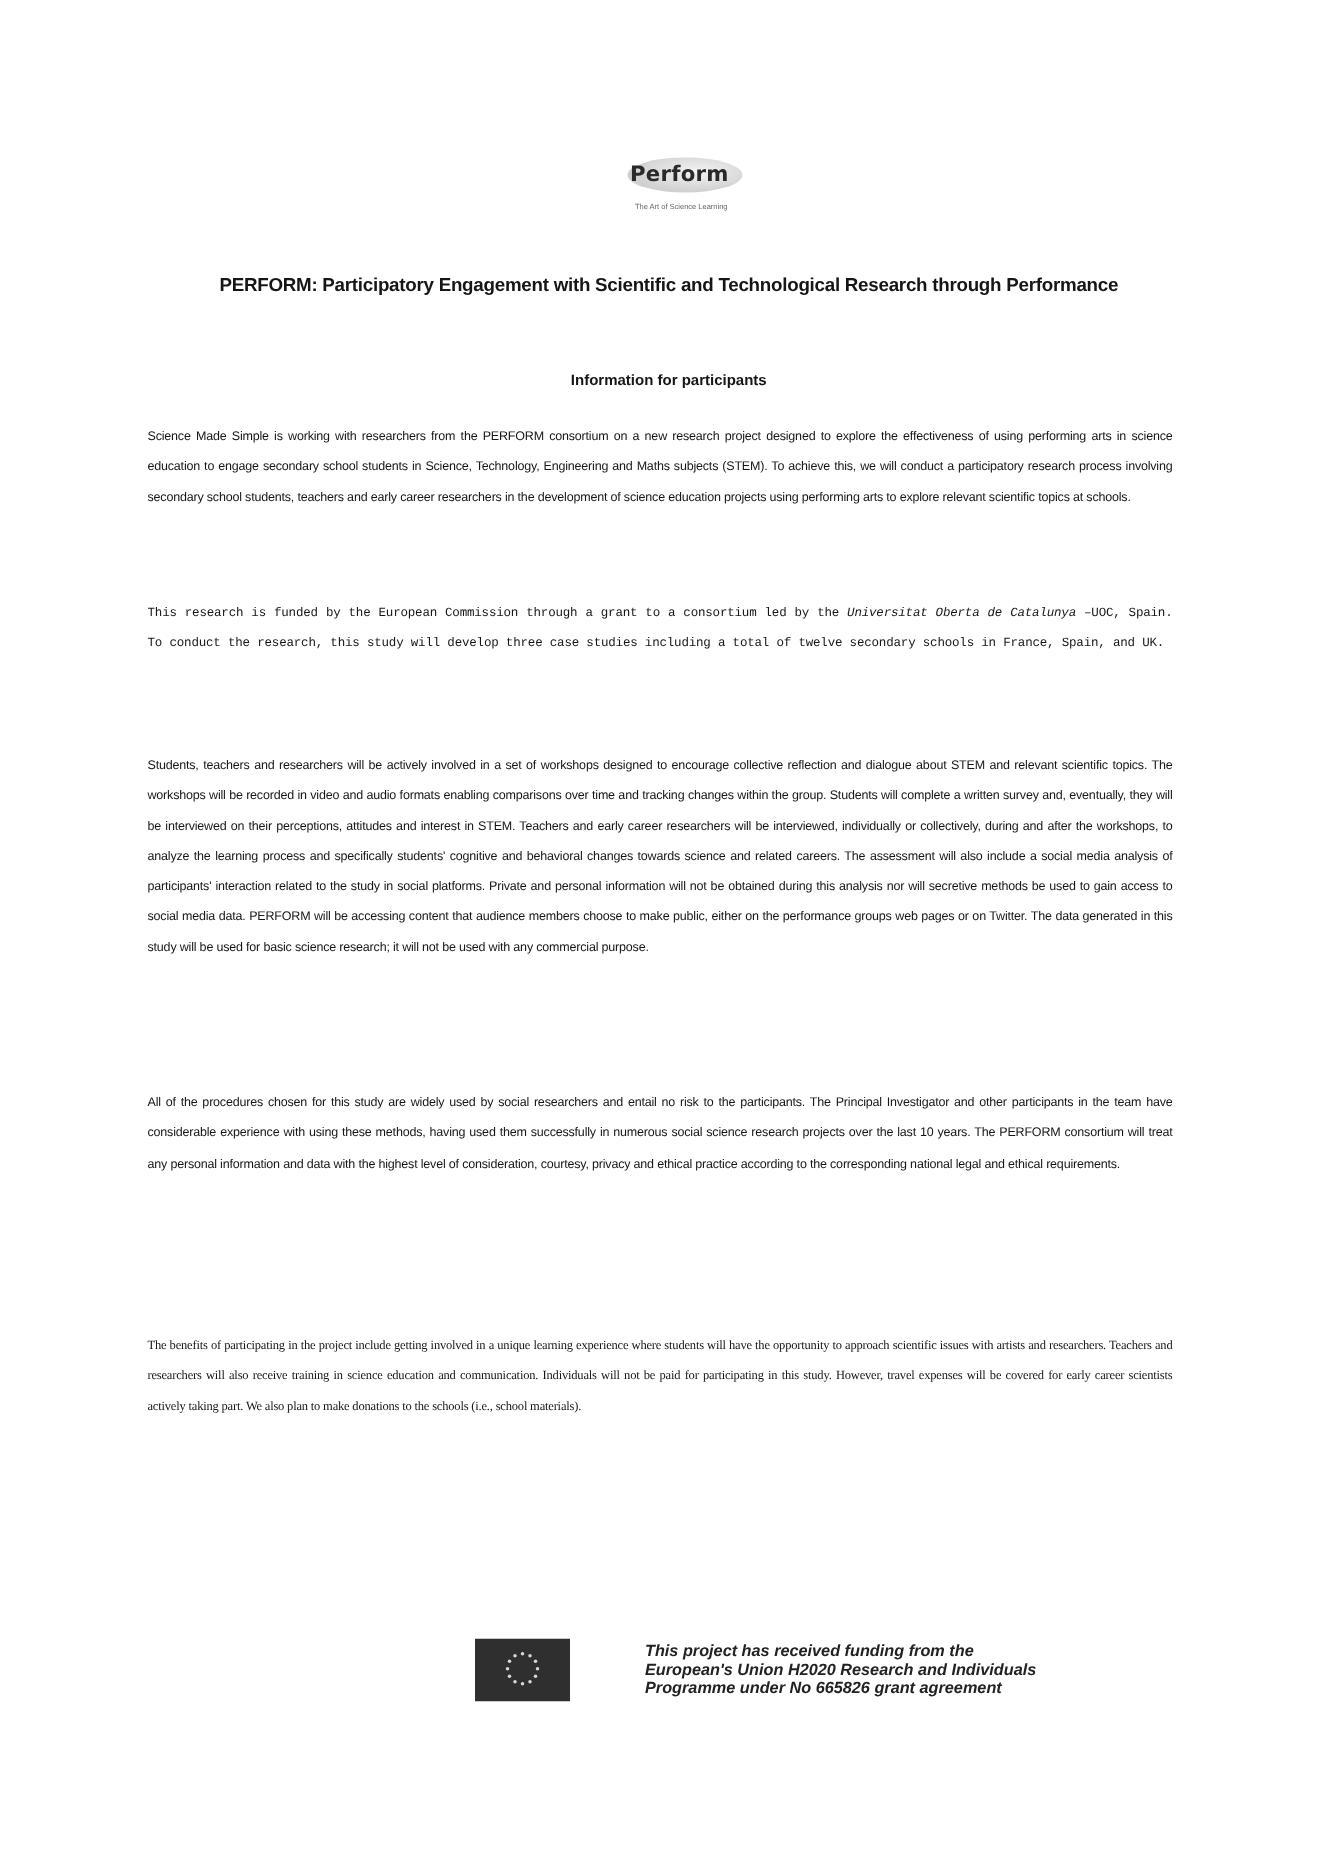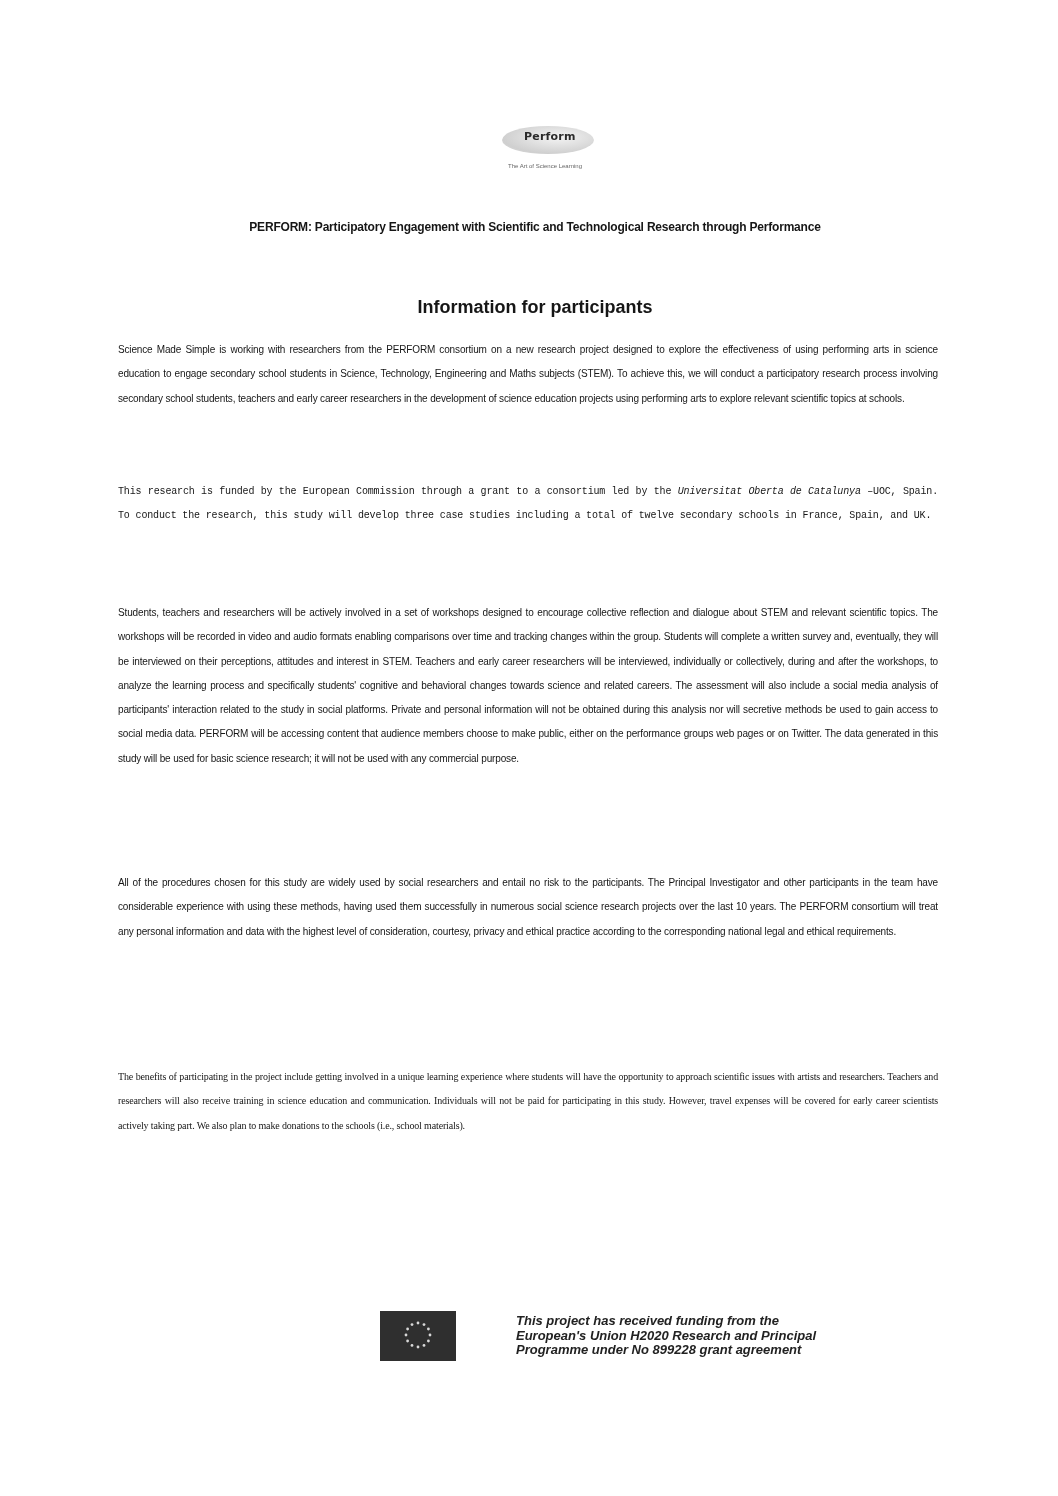--- a/index.html
+++ b/index.html
@@ -1,28 +1,28 @@
 <!DOCTYPE html>
 <html><head>
 <meta charset="utf-8">
 <style>
   html, body { margin: 0; padding: 0; background: #ffffff; }
   body { width: 1058px; height: 1496px; position: relative; overflow: hidden;
          font-family: "Liberation Sans", "DejaVu Sans", sans-serif; color: #161616; }
   .logo { position: absolute; left: 480px; top: 120px; width: 130px; height: 60px; }
   .logo-swoosh { position: absolute; left: 22px; top: 6px; width: 92px; height: 28px;
                  border-radius: 50%; background: radial-gradient(ellipse at 60% 40%, #f4f4f4 0%, #cfcfcf 70%, #e8e8e8 100%); }
-  .logo-word { position: absolute; left: 44px; top: 10px; font-family: "DejaVu Sans", sans-serif;
-               font-weight: bold; font-size: 11px; color: #2a2a2a; letter-spacing: 0.2px; }
+  .logo-word { position: absolute; left: 24px; top: 10px; font-family: "DejaVu Sans", sans-serif;
+               font-weight: bold; font-size: 17px; color: #2a2a2a; letter-spacing: 0.2px; }
   .logo-tag { position: absolute; left: 0; top: 43px; width: 130px; text-align: center;
               font-size: 6px; color: #666; }
   .title { position: absolute; left: 100px; top: 220px; width: 870px; text-align: center;
-           font-weight: bold; font-size: 12px; letter-spacing: -0.2px; }
+           font-weight: bold; font-size: 15px; letter-spacing: -0.2px; }
   .subtitle { position: absolute; left: 100px; top: 297px; width: 870px; text-align: center;
-              font-weight: bold; font-size: 18px; }
+              font-weight: bold; font-size: 12px; }
   .para { position: absolute; left: 118px; width: 820px; font-size: 10px; line-height: 24.3px;
           text-align: justify; letter-spacing: -0.15px; }
   .para em { font-style: italic; }
   .p1 { top: 338px; }
   .p2 { top: 480px; font-family: Liberation Mono, monospace; }
   .p3 { top: 601px; }
   .p4 { top: 871px; }
   .p5 { top: 1065px; font-family: Liberation Serif, serif; }
   .eu-flag { position: absolute; left: 380px; top: 1311px; width: 76px; height: 50px; background: #2f2f2f; }
   .eu-flag svg { width: 76px; height: 50px; display: block; }
@@ -65,15 +65,15 @@
         <circle cx="27.6" cy="30" r="1.4"></circle>
       <circle cx="26" cy="24" r="1.4"></circle>
         <circle cx="27.6" cy="18" r="1.4"></circle>
         <circle cx="32" cy="13.6" r="1.4"></circle>
     </g>
   </svg>
 </div>
 
 <div class="funding">
   <div>This project has received funding from the</div>
-  <div>European's Union H2020 Research and Principal</div>
-  <div>Programme under No 899228 grant agreement</div>
+  <div>European's Union H2020 Research and Individuals</div>
+  <div>Programme under No 665826 grant agreement</div>
 </div>
 
 </body></html>

